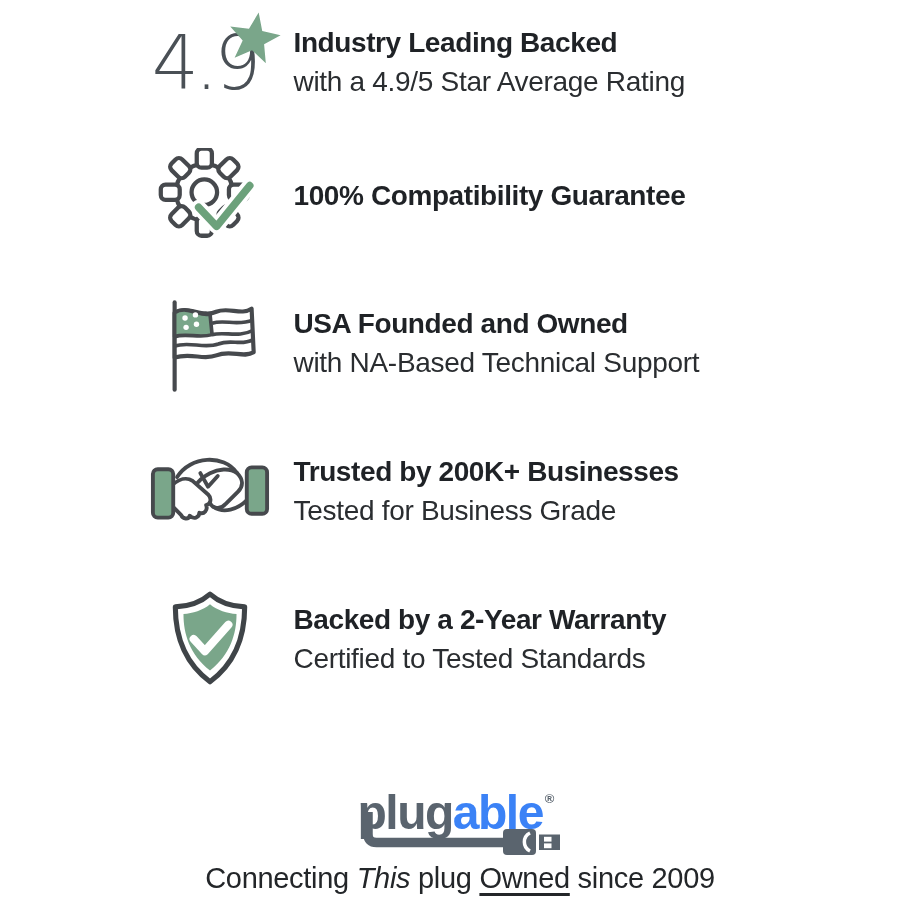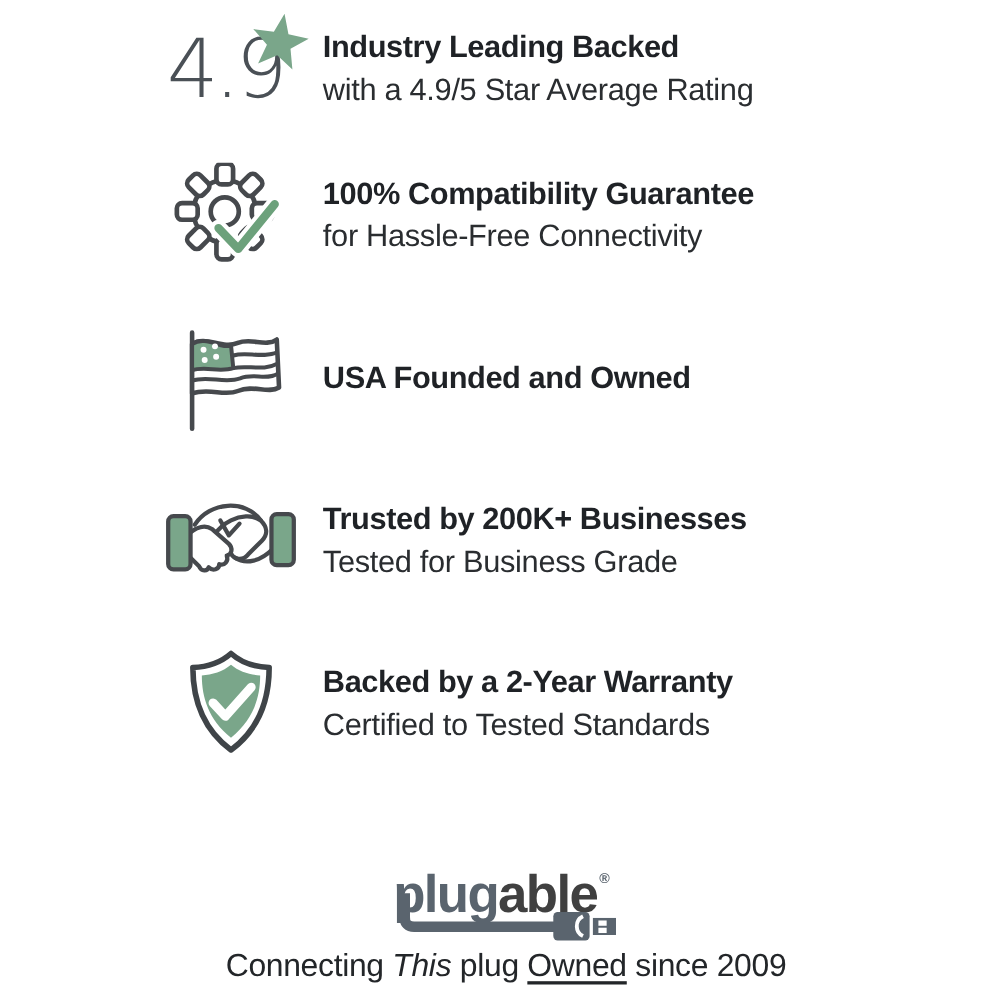--- a/index.html
+++ b/index.html
@@ -19,21 +19,21 @@
   
   .rating-block { position:relative; display:inline-block; padding-right:10px; }
   .rating-num { font-family:"DejaVu Sans","Liberation Sans",sans-serif; font-weight:200;
                 font-size:74px; color:#4a5056; letter-spacing:-4px; line-height:1; }
   .rating-star { position:absolute; top:-16px; right:-16px; width:58px; height:58px; transform:rotate(10deg); }
 
   
   .logo { position:relative; width:205px; height:84px; margin:62px auto 0 auto; }
   .logo-text { font-size:48px; font-weight:700; letter-spacing:-1.5px; line-height:46px; white-space:nowrap; }
   .logo-gray  { color:#5a646e; }
-  .logo-green { color:#404040; }
+  .logo-green { color:#3b82f6; }
   .logo-reg { font-size:13px; font-weight:700; color:#5a646e; vertical-align:26px; letter-spacing:0; margin-left:2px; }
   .logo-cable { position:absolute; left:0; top:0; width:205px; height:84px; }
 
   
   .tagline { text-align:center; font-size:29px; color:#232629; margin-top:2px; letter-spacing:-0.3px; }
   .tagline .it { font-style:italic; }
   .tagline .ul { text-decoration:underline; text-decoration-thickness:2.5px; text-underline-offset:5px; }
 </style>
 </head>
 <body>
@@ -70,21 +70,20 @@
             <rect x="42" y="0" width="16" height="20" rx="5" transform="rotate(270 50 46)"></rect>
             <rect x="42" y="0" width="16" height="20" rx="5" transform="rotate(315 50 46)"></rect>
           </g>
           <circle cx="50" cy="46" r="13.5" fill="#ffffff" stroke="#46494D" stroke-width="4.5"></circle>
           <path d="M44,62 L63,82 L98,39" fill="none" stroke="#ffffff" stroke-width="16" stroke-linecap="round" stroke-linejoin="round"></path>
           <path d="M44,62 L63,82 L98,39" fill="none" stroke="#6CA17B" stroke-width="8" stroke-linecap="round" stroke-linejoin="round"></path>
         </svg>
       </div>
       <div class="text-box">
         <div class="f-title">100% Compatibility Guarantee</div>
-        <div class="f-sub">for Hassle-Free Connectivity</div>
       </div>
     </div>
 
     <div class="row">
       <div class="icon-box">
         <svg width="104" height="104" viewBox="0 0 100 100">
           <line x1="16" y1="10" x2="16" y2="94" stroke="#46494D" stroke-width="4" stroke-linecap="round"></line>
           <path d="M16,20 C28,12 42,25 56,19 C68,14 80,23 90,16 L92,58 C82,64 70,55 56,61 C44,66 32,58 16,63 Z" fill="#ffffff" stroke="#46494D" stroke-width="4" stroke-linejoin="round"></path>
           <path d="M52,30 C64,26 76,33 91,27" fill="none" stroke="#46494D" stroke-width="3.5"></path>
           <path d="M52,41 C64,38 78,44 91,37" fill="none" stroke="#46494D" stroke-width="3.5"></path>
@@ -93,20 +92,21 @@
           <g fill="#ffffff">
             <circle cx="26" cy="25" r="2.6"></circle>
             <circle cx="36" cy="22" r="2.6"></circle>
             <circle cx="27" cy="34" r="2.6"></circle>
             <circle cx="37" cy="31" r="2.6"></circle>
           </g>
         </svg>
       </div>
       <div class="text-box">
         <div class="f-title">USA Founded and Owned</div>
+        <div class="f-sub">with NA-Based Technical Support</div>
       </div>
     </div>
 
     <div class="row">
       <div class="icon-box">
         <svg width="120" height="97" viewBox="0 0 124 100">
           <path d="M28,34 C42,12 76,10 90,30" fill="none" stroke="#46494D" stroke-width="4" stroke-linecap="round"></path>
           <path d="M90,30 C96,36 97,43 91,49 L78,62 C73,68 65,67 62,61 L46,44 C50,38 56,33 62,30 C70,26 82,24 90,30 Z" fill="#ffffff" stroke="#46494D" stroke-width="4" stroke-linejoin="round"></path>
           <path d="M66,65 C76,72 90,68 101,57" fill="none" stroke="#46494D" stroke-width="4" stroke-linecap="round"></path>
           <path d="M52,30 L60,44 L70,33" fill="none" stroke="#46494D" stroke-width="4" stroke-linecap="round" stroke-linejoin="round"></path>

